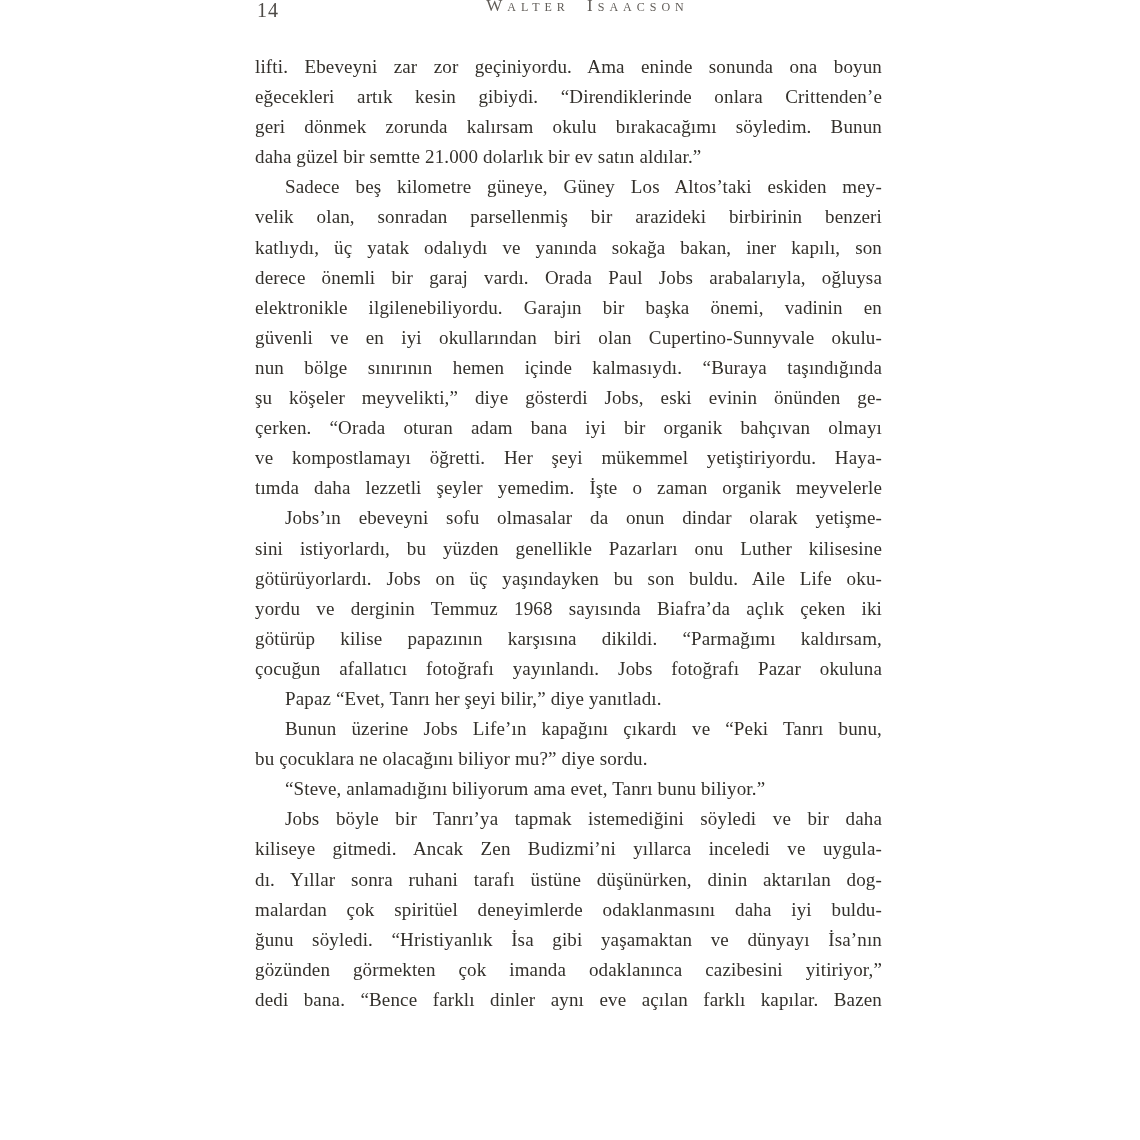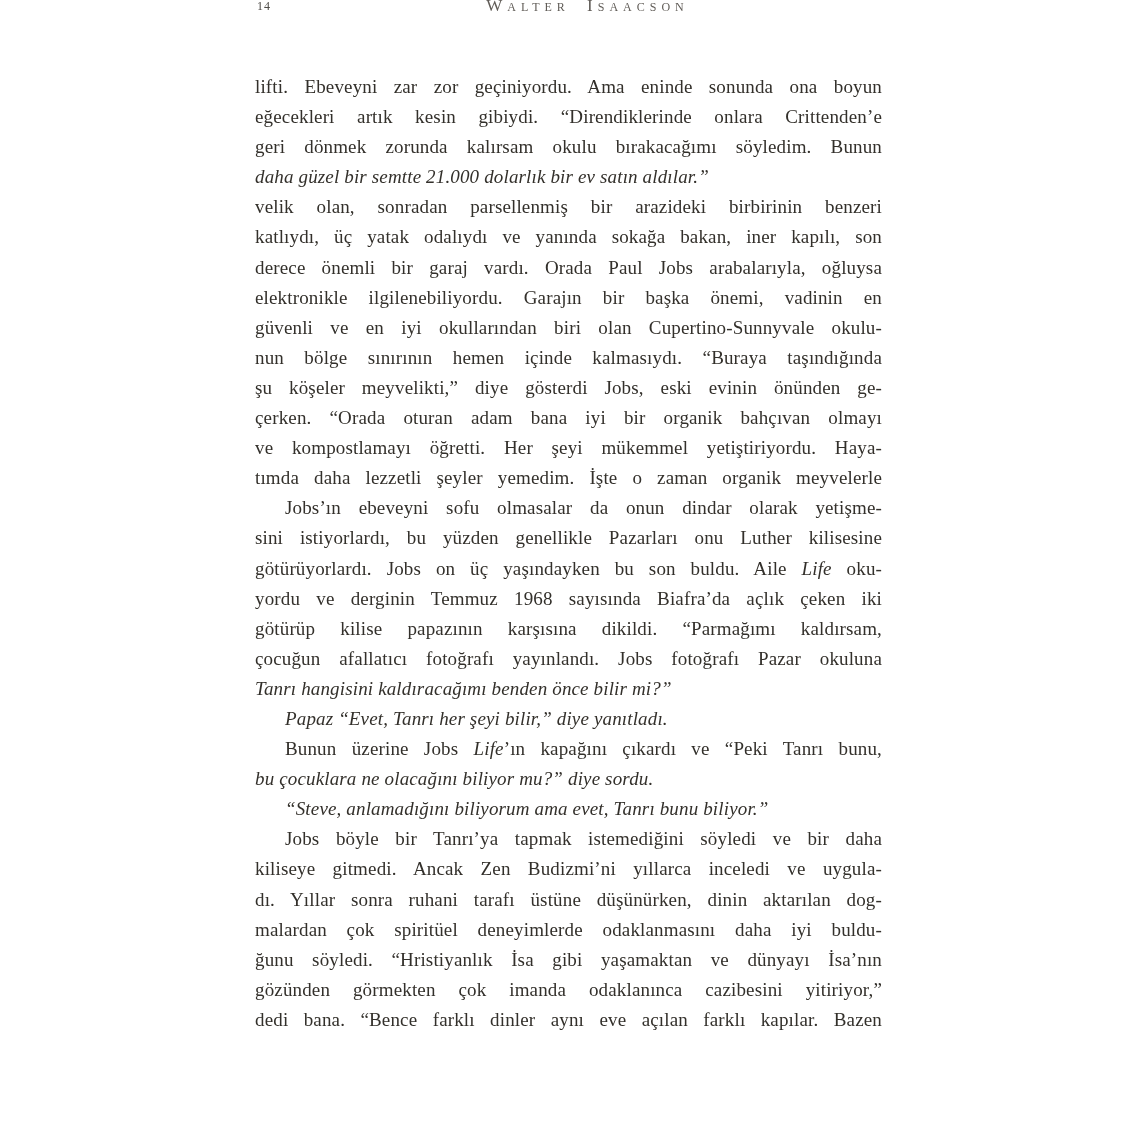--- a/index.html
+++ b/index.html
@@ -20,96 +20,94 @@
     left: 255px;
     top: -4px;
     width: 627px;
     height: 22px;
     color: #5c5954;
   }
   .page-number {
     position: absolute;
     left: 2px;
     top: 3px;
-    font-size: 12px;
+    font-size: 20px;
     letter-spacing: 1px;
     color: #4e4b47;
     text-align: right;
   }
   .running-title {
     position: absolute;
     left: 0;
     right: 0;
     top: 0;
     text-align: center;
     padding-left: 38px;
     font-size: 17px;
     font-variant: small-caps;
     letter-spacing: 5px;
     word-spacing: 8px;
     color: #605c57;
   }
   .page-body {
     position: absolute;
     left: 255px;
-    top: 72px;
+    top: 52px;
     width: 627px;
     color: #33302b;
     font-size: 19px;
   }
   .line {
     height: 30.1px;
     line-height: 30.1px;
     text-align: justify;
     text-align-last: justify;
     letter-spacing: 0.15px;
     white-space: normal;
     overflow: visible;
   }
   .line.para-end {
     text-align-last: left;
-    font-style: italic;
   }
   .line.indent {
     padding-left: 30px;
   }
   .italic {
-    font-style: italic;
   }
 </style>
 </head>
 <body>
 
 <div class="page">
   <div class="page-header">
     <span class="page-number">14</span>
     <span class="running-title">Walter Isaacson</span>
   </div>
   <div class="page-body">
       <div class="line"><span>lifti. Ebeveyni zar zor geçiniyordu. Ama eninde sonunda ona boyun</span></div>
       <div class="line"><span>eğecekleri artık kesin gibiydi. “Direndiklerinde onlara Crittenden’e</span></div>
       <div class="line"><span>geri dönmek zorunda kalırsam okulu bırakacağımı söyledim. Bunun</span></div>
       <div class="line para-end"><span>daha güzel bir semtte 21.000 dolarlık bir ev satın aldılar.”</span></div>
+      <div class="line indent"><span>Sadece beş kilometre güneye, Güney Los Altos’taki eskiden mey-</span></div>
       <div class="line"><span>velik olan, sonradan parsellenmiş bir arazideki birbirinin benzeri</span></div>
       <div class="line"><span>katlıydı, üç yatak odalıydı ve yanında sokağa bakan, iner kapılı, son</span></div>
       <div class="line"><span>derece önemli bir garaj vardı. Orada Paul Jobs arabalarıyla, oğluysa</span></div>
       <div class="line"><span>elektronikle ilgilenebiliyordu. Garajın bir başka önemi, vadinin en</span></div>
       <div class="line"><span>güvenli ve en iyi okullarından biri olan Cupertino-Sunnyvale okulu-</span></div>
       <div class="line"><span>nun bölge sınırının hemen içinde kalmasıydı. “Buraya taşındığında</span></div>
       <div class="line"><span>şu köşeler meyvelikti,” diye gösterdi Jobs, eski evinin önünden ge-</span></div>
       <div class="line"><span>çerken. “Orada oturan adam bana iyi bir organik bahçıvan olmayı</span></div>
       <div class="line"><span>ve kompostlamayı öğretti. Her şeyi mükemmel yetiştiriyordu. Haya-</span></div>
       <div class="line"><span>tımda daha lezzetli şeyler yemedim. İşte o zaman organik meyvelerle</span></div>
       <div class="line indent"><span>Jobs’ın ebeveyni sofu olmasalar da onun dindar olarak yetişme-</span></div>
       <div class="line"><span>sini istiyorlardı, bu yüzden genellikle Pazarları onu Luther kilisesine</span></div>
       <div class="line"><span>götürüyorlardı. Jobs on üç yaşındayken bu son buldu. Aile </span><span class="italic">Life</span><span> oku-</span></div>
       <div class="line"><span>yordu ve derginin Temmuz 1968 sayısında Biafra’da açlık çeken iki</span></div>
       <div class="line"><span>götürüp kilise papazının karşısına dikildi. “Parmağımı kaldırsam,</span></div>
       <div class="line"><span>çocuğun afallatıcı fotoğrafı yayınlandı. Jobs fotoğrafı Pazar okuluna</span></div>
-      <div class="line para-end"><span>Tanrı hangisini kaldıracağımı benden önce bilir mi?”</span></div>
       <div class="line indent para-end"><span>Papaz “Evet, Tanrı her şeyi bilir,” diye yanıtladı.</span></div>
       <div class="line indent"><span>Bunun üzerine Jobs </span><span class="italic">Life</span><span>’ın kapağını çıkardı ve “Peki Tanrı bunu,</span></div>
       <div class="line para-end"><span>bu çocuklara ne olacağını biliyor mu?” diye sordu.</span></div>
       <div class="line indent para-end"><span>“Steve, anlamadığını biliyorum ama evet, Tanrı bunu biliyor.”</span></div>
       <div class="line indent"><span>Jobs böyle bir Tanrı’ya tapmak istemediğini söyledi ve bir daha</span></div>
       <div class="line"><span>kiliseye gitmedi. Ancak Zen Budizmi’ni yıllarca inceledi ve uygula-</span></div>
       <div class="line"><span>dı. Yıllar sonra ruhani tarafı üstüne düşünürken, dinin aktarılan dog-</span></div>
       <div class="line"><span>malardan çok spiritüel deneyimlerde odaklanmasını daha iyi buldu-</span></div>
       <div class="line"><span>ğunu söyledi. “Hristiyanlık İsa gibi yaşamaktan ve dünyayı İsa’nın</span></div>
       <div class="line"><span>gözünden görmekten çok imanda odaklanınca cazibesini yitiriyor,”</span></div>

